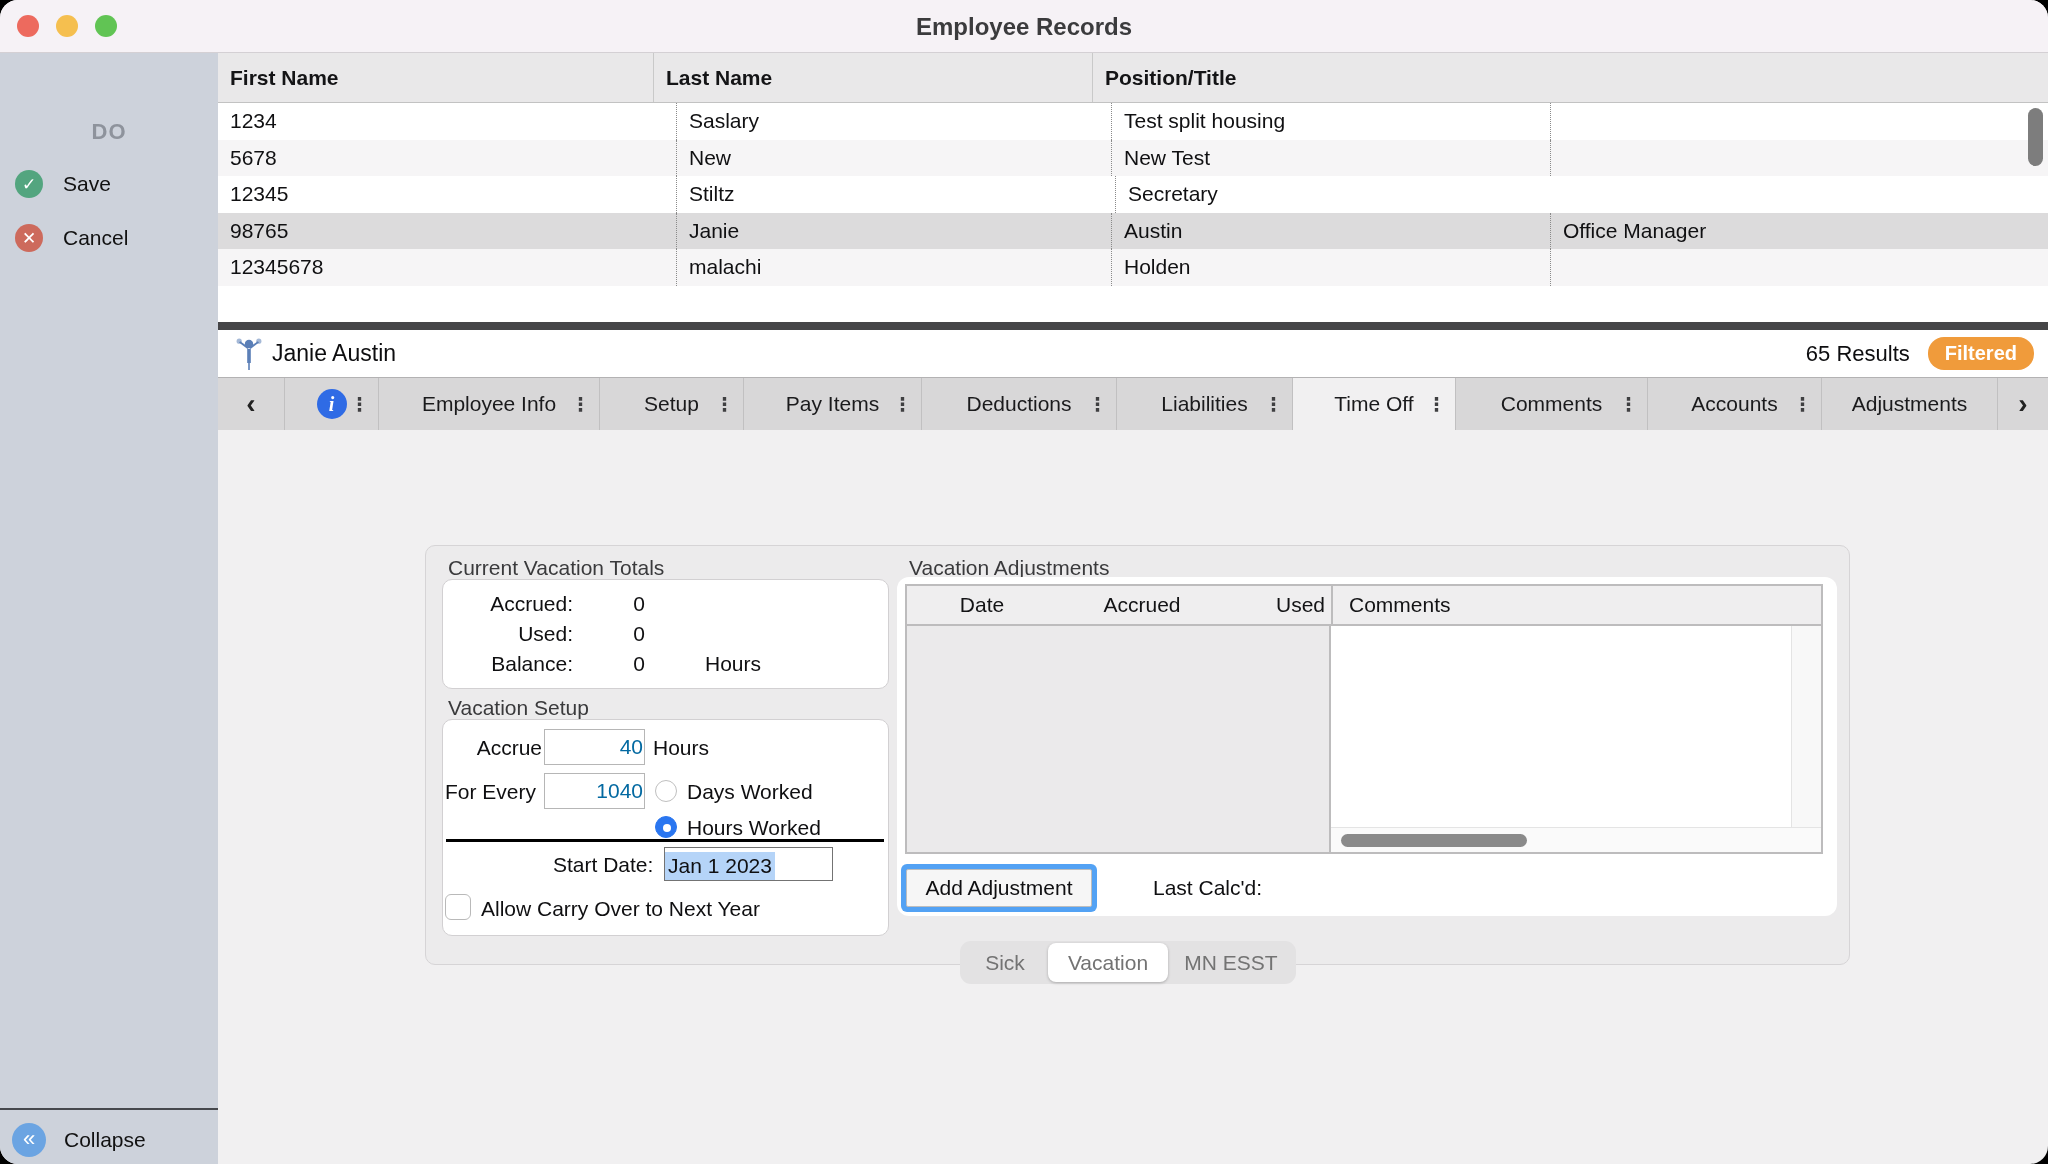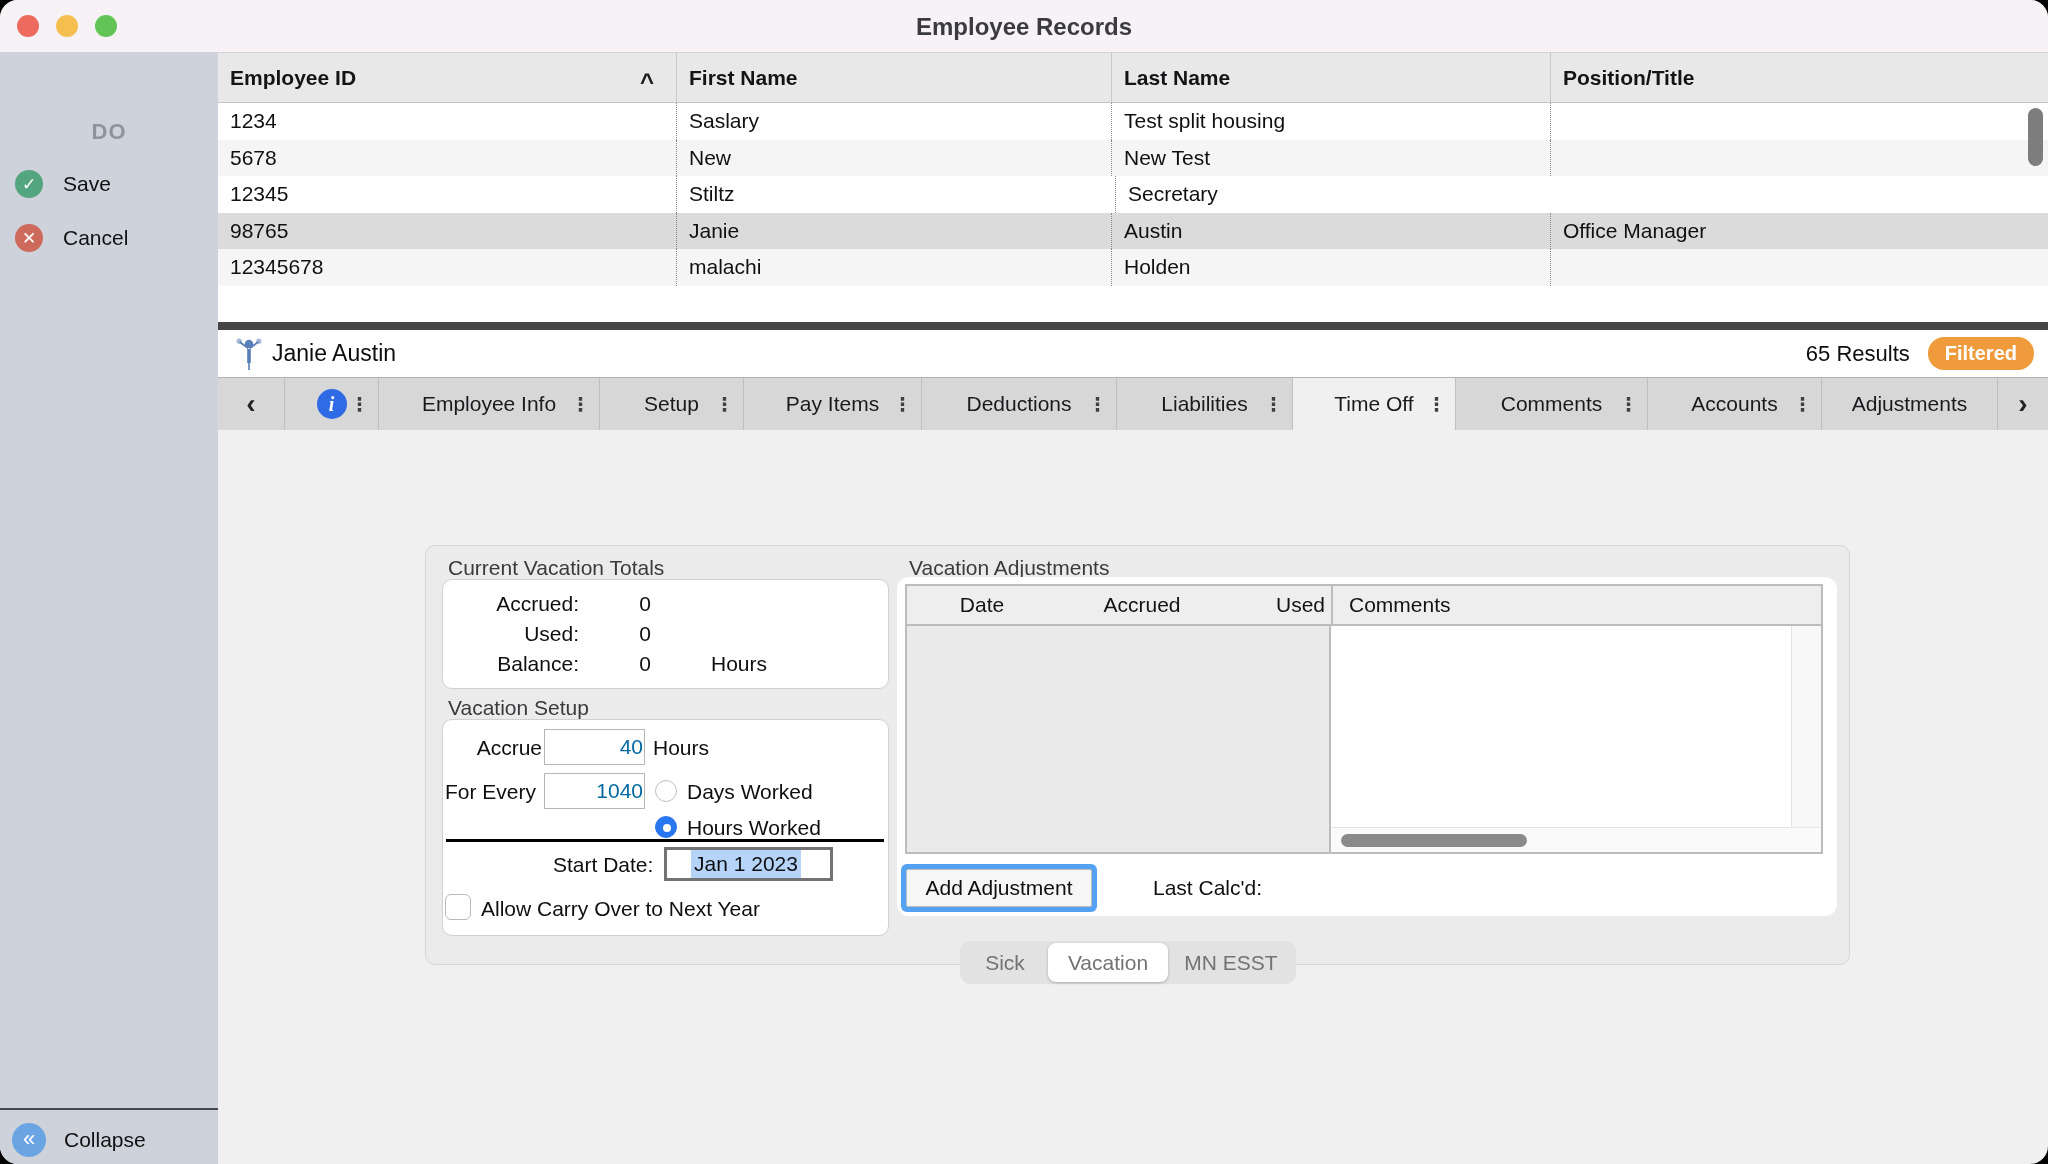--- a/index.html
+++ b/index.html
@@ -60,31 +60,31 @@
   .tabcell.navbtn{font-size:28px;font-weight:bold;color:#222;}
   .tabcell:last-child{border-right:none;}
   .info-circle{width:30px;height:30px;border-radius:50%;background:#2f6be5;color:#fff;display:flex;align-items:center;justify-content:center;font-size:20px;font-weight:bold;font-family:"Liberation Serif","DejaVu Serif",serif;font-style:italic;}
 
   
   .panel{position:absolute;left:425px;top:545px;width:1425px;height:420px;background:#ecebec;border:1px solid #d6d4d6;border-radius:10px;}
   .sec-title{position:absolute;font-size:21px;color:#3a3a3c;}
   .white-box{position:absolute;background:#fff;border:1px solid #d2d0d2;border-radius:10px;}
 
   
-  .totals-box{left:16px;top:33px;width:447px;height:110px;display:flex;flex-direction:column;justify-content:space-evenly;padding:6px 6px;}
+  .totals-box{left:16px;top:33px;width:447px;height:110px;display:flex;flex-direction:column;justify-content:space-evenly;padding:6px 0;}
   .tot-row{display:flex;align-items:center;font-size:21px;color:#0f0f11;}
   .tot-row .tlbl{width:130px;text-align:right;}
   .tot-row .tval{width:132px;text-align:center;}
   .tot-row .tunit{text-align:left;}
 
   
   .setup-box{left:16px;top:173px;width:447px;height:217px;}
   .setup-box .flabel{position:absolute;font-size:21px;color:#0f0f11;white-space:nowrap;}
   .num-input{position:absolute;background:#fff;border:1px solid #b6b6b6;font-size:21px;color:#0369a1;display:flex;align-items:center;justify-content:flex-end;padding-right:1px;}
-  .date-input{position:absolute;background:#fff;border:3px solid #737373;font-size:21px;color:#0f0f11;display:flex;align-items:flex-end;padding-left:24px;}
+  .date-input{position:absolute;background:#fff;border:1px solid #737373;font-size:21px;color:#0f0f11;display:flex;align-items:flex-end;padding-left:0;}
   .date-input .sel{background:#b5d4f8;padding:2px 3px;}
   .radio{position:absolute;width:22px;height:22px;border-radius:50%;background:#fff;border:1.5px solid #bfbfbf;}
   .radio.on{background:#2a76f0;border-color:#2a76f0;}
   .radio.on::after{content:"";position:absolute;left:7px;top:7px;width:8px;height:8px;border-radius:50%;background:#fff;}
   .setup-divider{position:absolute;left:3px;top:119px;width:438px;height:3px;background:#000;}
   .checkbox{position:absolute;width:26px;height:26px;border-radius:6px;background:#fff;border:1.5px solid #b9b9b9;}
 
   
   .adj-container{position:absolute;left:471px;top:31px;width:940px;height:339px;background:#fff;border-radius:12px;}
   .adj-table{position:absolute;left:8px;top:7px;width:918px;height:270px;border:2px solid #bdbcbd;display:flex;flex-direction:column;}
@@ -134,24 +134,20 @@
     </div>
     <div class="side-divider"></div>
     <div class="collapse-row">
       <span class="bubble">«</span>
       <span class="lbl">Collapse</span>
     </div>
   </div>
 
   <div class="emp-table">
     <div class="emp-header">
-      <div class="hcell hc1">
-        <span>Employee ID</span>
-        <span class="sort-caret">^</span>
-      </div>
       <div class="hcell hc2">First Name</div>
       <div class="hcell hc3">Last Name</div>
       <div class="hcell hc4">Position/Title</div>
     </div>
 
     <div class="emp-row">
       <div class="cell c1">1234</div>
       <div class="cell c2">Saslary</div>
       <div class="cell c3">Test split housing</div>
       <div class="cell c4"></div>

